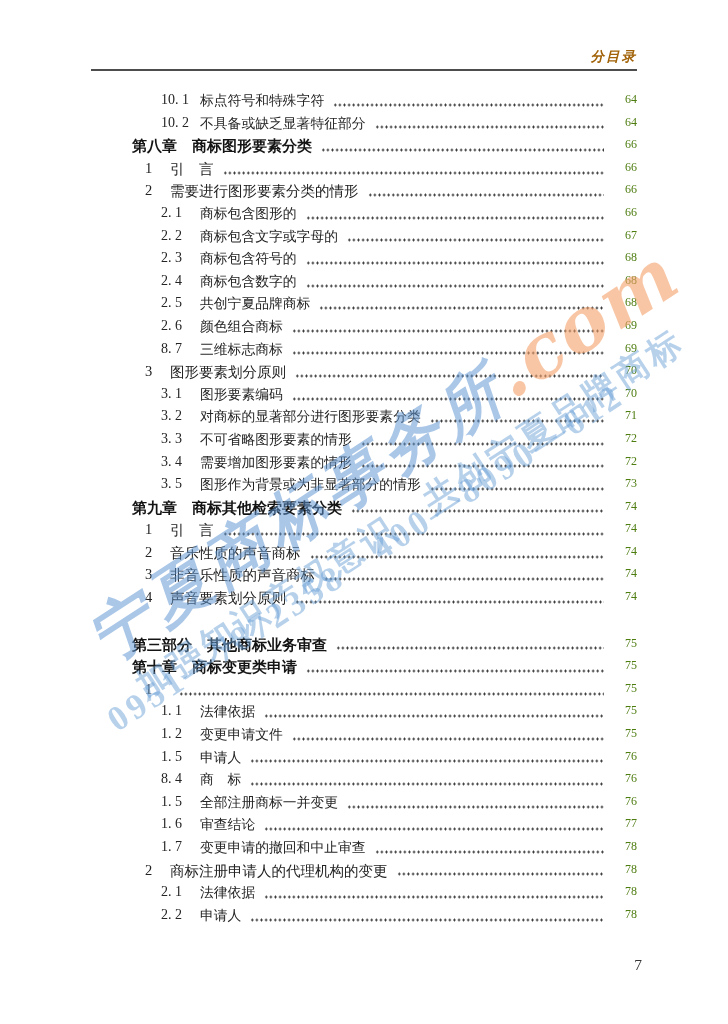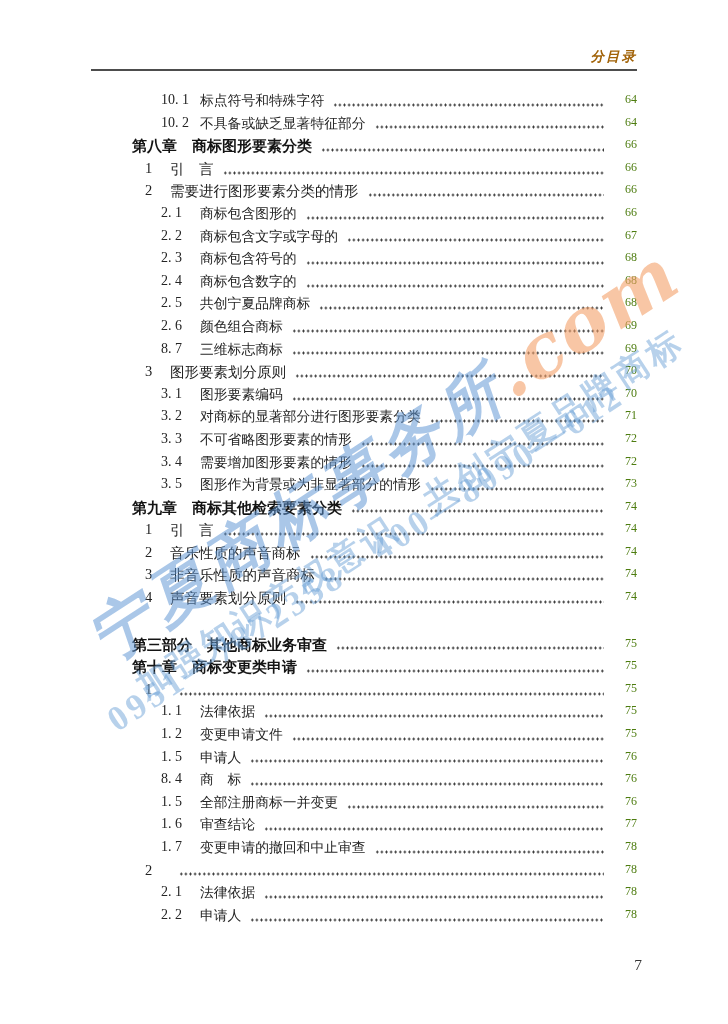--- a/index.html
+++ b/index.html
@@ -272,20 +272,21 @@
         <span class="pg">77</span>
       </div>
       <div class="row lvl2">
         <span class="num">1. 7</span>
         <span class="label">变更申请的撤回和中止审查</span>
         <span class="dots"></span>
         <span class="pg">78</span>
       </div>
       <div class="row lvl1">
         <span class="num">2</span>
+        <span class="label">商标注册申请人的代理机构的变更</span>
         <span class="dots"></span>
         <span class="pg">78</span>
       </div>
       <div class="row lvl2">
         <span class="num">2. 1</span>
         <span class="label">法律依据</span>
         <span class="dots"></span>
         <span class="pg">78</span>
       </div>
       <div class="row lvl2">

